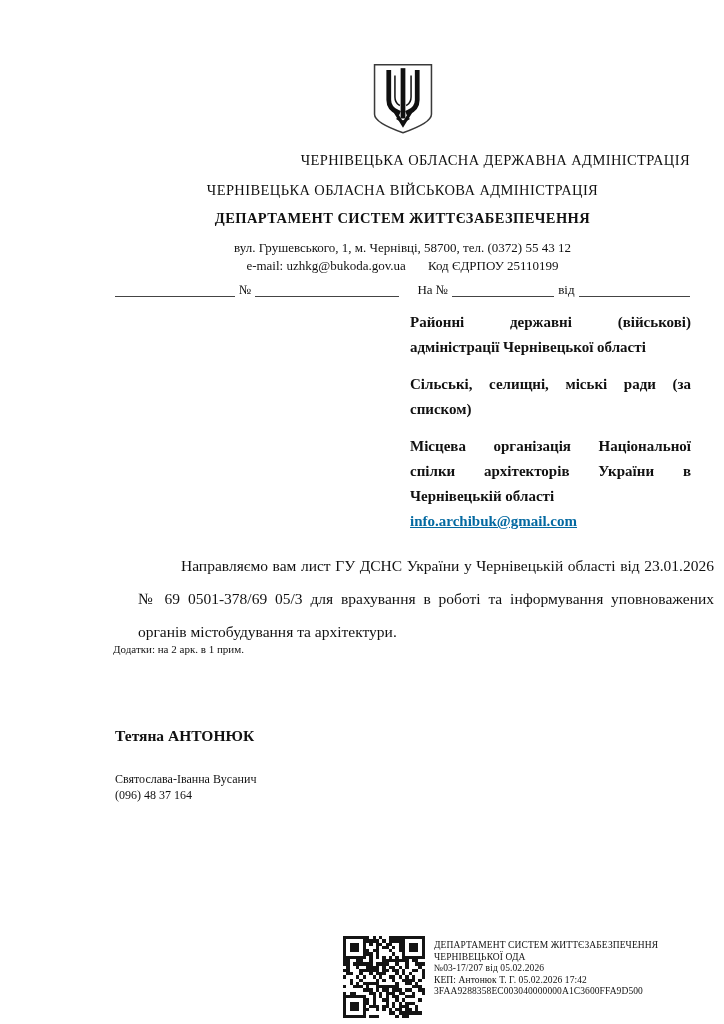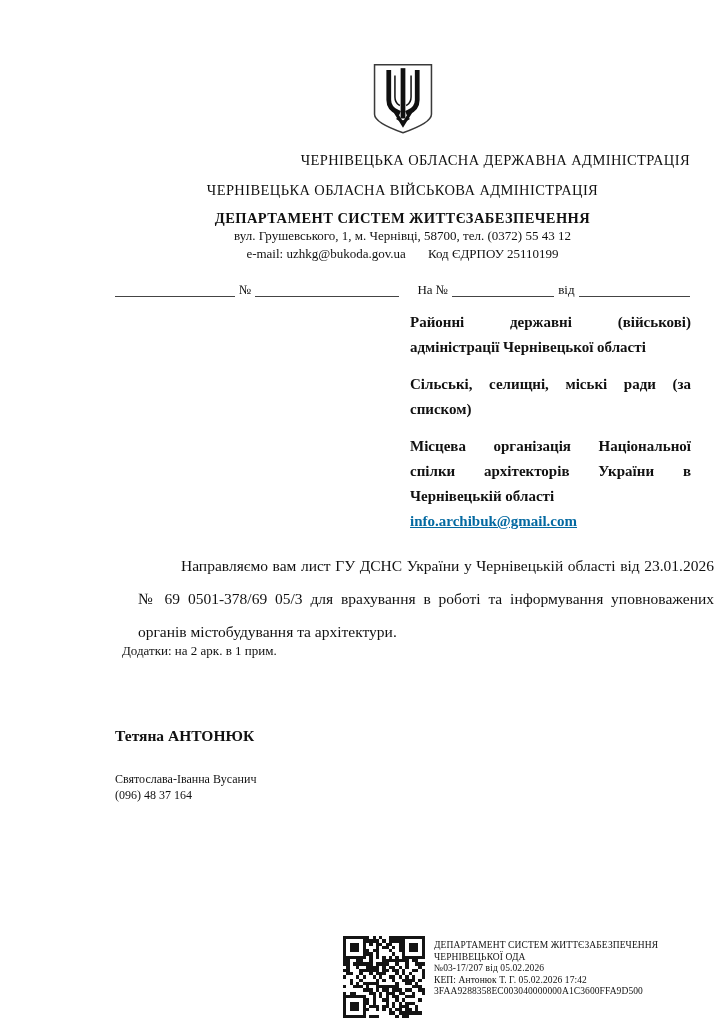--- a/index.html
+++ b/index.html
@@ -14,21 +14,21 @@
   }
   
   .letterhead{
     position:absolute;top:62px;left:115px;width:575px;
     text-align:center;
   }
   .emblem{display:block;margin:0 auto;}
   .org-line{font-size:14.5px;letter-spacing:0.4px;margin-top:10px;line-height:20px;}
   .org-line.first{margin-top:14px;text-align:right;}
   .dept-line{font-size:14.5px;font-weight:bold;letter-spacing:0.4px;margin-top:8px;line-height:20px;}
-  .addr-line{font-size:13px;line-height:16px;}
+  .addr-line{font-size:13px;margin-top:12px;line-height:16px;}
   .email-line{font-size:13px;margin-top:2px;line-height:16px;}
   .email-line .gap{display:inline-block;width:22px;}
   
   .ref-line{
     position:absolute;top:282px;left:115px;width:575px;
     display:flex;align-items:flex-end;
     font-size:13px;line-height:15px;
   }
   .blank{border-bottom:1px solid #444;height:14px;display:inline-block;}
   .b1{width:120px;}
@@ -51,22 +51,22 @@
     cursor:pointer;
     line-height:22px;
   }
   
   .body-par{
     position:absolute;top:533px;left:115px;width:576px;
     font-size:15.5px;line-height:33px;
     text-align:justify;text-indent:43px;margin-left:23px;
   }
   .attachments{
-    position:absolute;top:643px;left:122px;width:576px;
-    font-size:13px;
+    position:absolute;top:643px;left:113px;width:576px;
+    font-size:11px;
   }
   
   .sig-row{
     position:absolute;top:727px;left:115px;width:576px;
     display:flex;justify-content:space-between;
     font-size:15.5px;font-weight:bold;
   }
   .executor{
     position:absolute;top:771px;left:115px;
     font-size:12px;line-height:16px;

